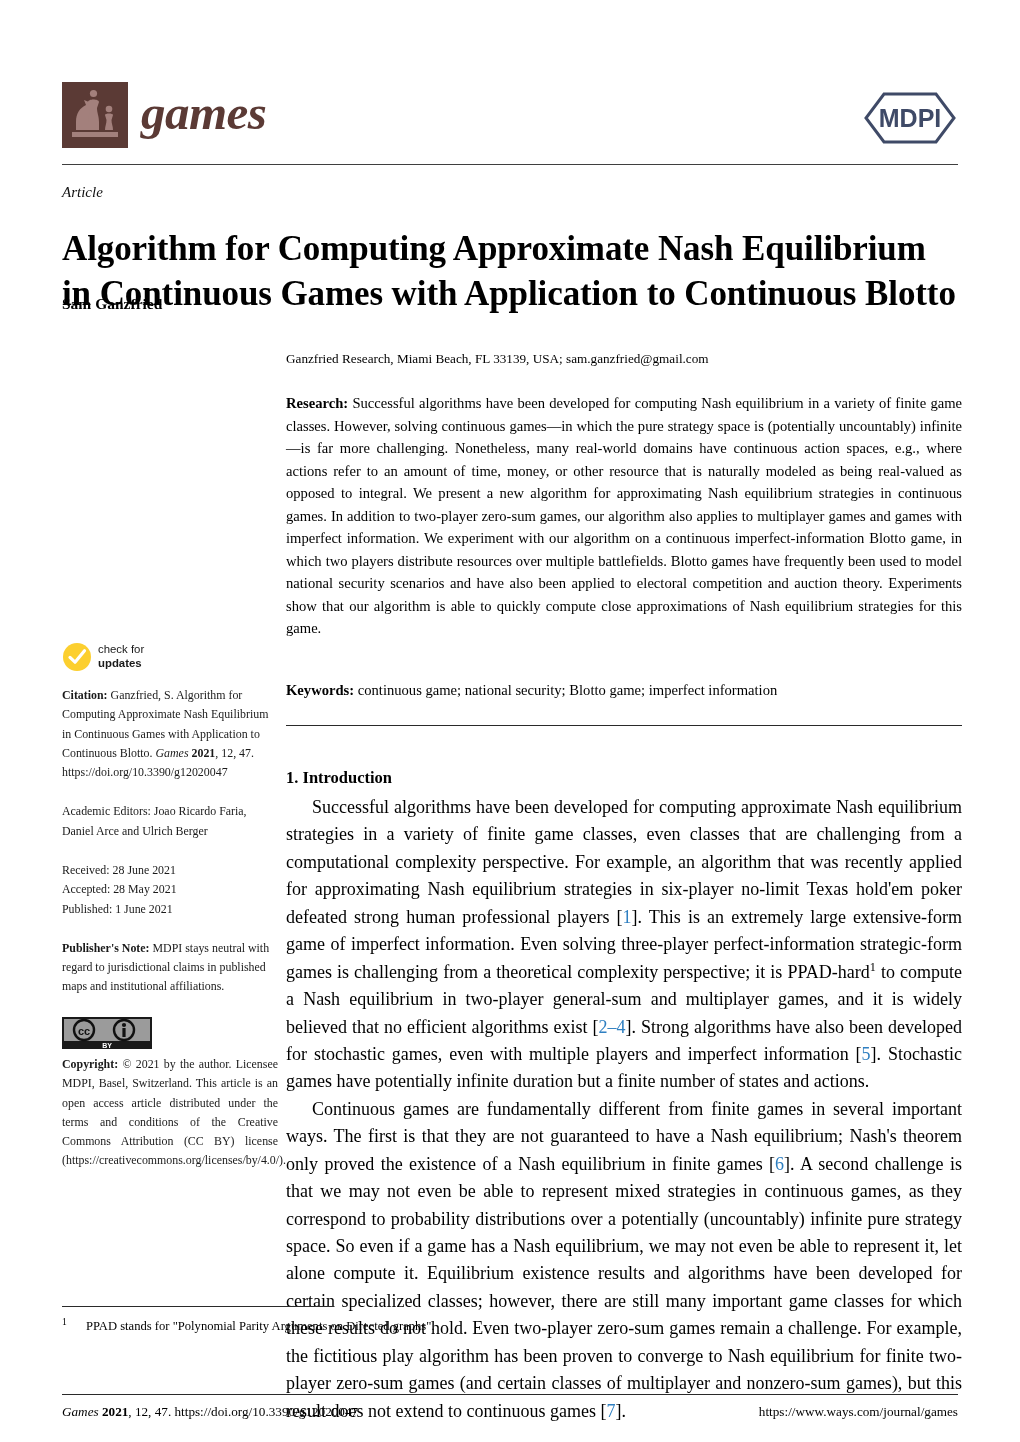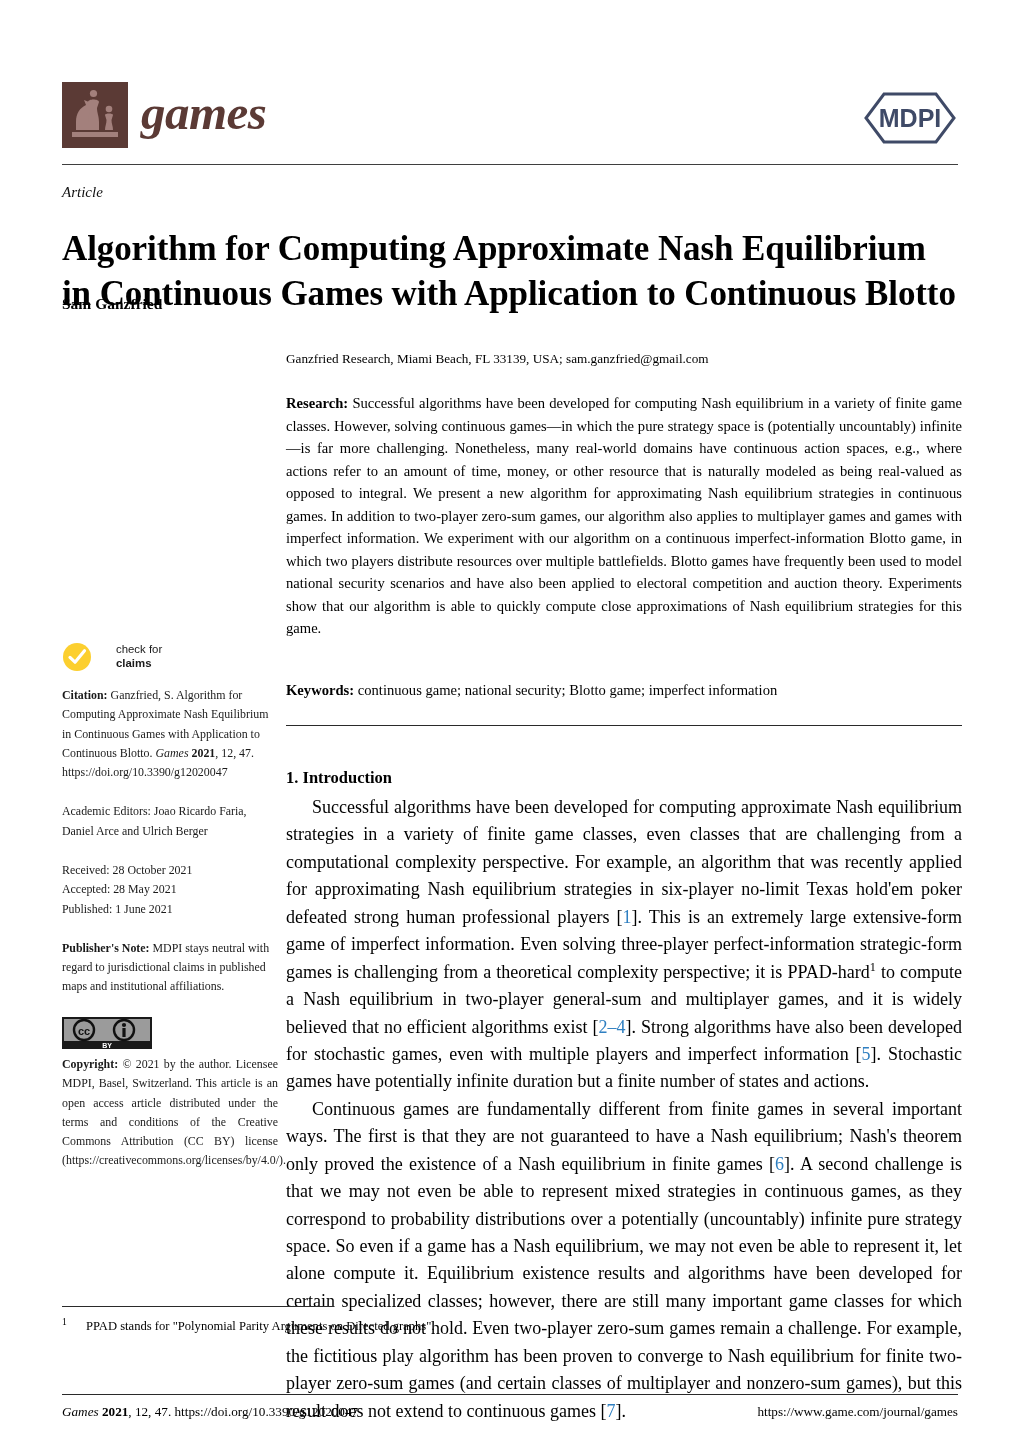--- a/index.html
+++ b/index.html
@@ -177,21 +177,21 @@
     line-height: 1.62;
     color: #1a1a1a;
   }
   .sidebar .blk { margin-bottom: 20px; }
   .sidebar b { font-weight: bold; }
   .sidebar i { font-style: italic; }
 
   .updates-badge {
     display: flex;
     align-items: center;
-    gap: 24px;
+    gap: 6px;
     margin-bottom: 14px;
   }
   .updates-circle {
     width: 30px; height: 30px;
     flex: 0 0 30px;
   }
   .updates-text {
     font-family: "Liberation Sans", "DejaVu Sans", sans-serif;
     font-size: 11.4px;
     line-height: 1.2;
@@ -312,32 +312,32 @@
 
     <div class="updates-badge">
       <span class="updates-circle">
         <svg width="30" height="30" viewBox="0 0 30 30" aria-hidden="true">
           <circle cx="15" cy="15" r="14" fill="#fccf2f"></circle>
           <path d="M8 15.4 L13 20.2 L22.5 8.8" fill="none" stroke="#ffffff" stroke-width="3.2" stroke-linecap="round" stroke-linejoin="round"></path>
         </svg>
       </span>
       <span class="updates-text">
         <span>check for</span><br>
-        <span class="b2">claims</span>
+        <span class="b2">updates</span>
       </span>
     </div>
 
     <div class="blk">
       <b>Citation:</b><span> Ganzfried, S. Algorithm for Computing Approximate Nash Equilibrium in Continuous Games with Application to Continuous Blotto. </span><i>Games</i> <b>2021</b><span>, 12, 47. https://doi.org/10.3390/g12020047</span>
     </div>
 
     <div class="blk">Academic Editors: Joao Ricardo Faria, Daniel Arce and Ulrich Berger</div>
 
     <div class="blk">
-      <div>Received: 28 October 2021</div>
+      <div>Received: 28 June 2021</div>
       <div>Accepted: 28 May 2021</div>
       <div>Published: 1 June 2021</div>
     </div>
 
     <div class="blk">
       <b>Publisher's Note:</b><span> MDPI stays neutral with regard to jurisdictional claims in published maps and institutional affiliations.</span>
     </div>
 
     <div class="blk">
       <span class="cc-badge">
@@ -360,16 +360,16 @@
   </div>
 
   <div class="footnote-rule"></div>
   <div class="footnote">
     <span class="num">1</span><span>PPAD stands for "Polynomial Parity Arguments on Directed graphs".</span>
   </div>
 
   <div class="footer-rule"></div>
   <div class="footer">
     <span><i>Games</i> <b>2021</b><span>, 12, 47. https://doi.org/10.3390/g12020047</span></span>
-    <span>https://www.game.com/journal/games</span>
+    <span>https://www.ways.com/journal/games</span>
   </div>
 
 </div>
 
 </body></html>

